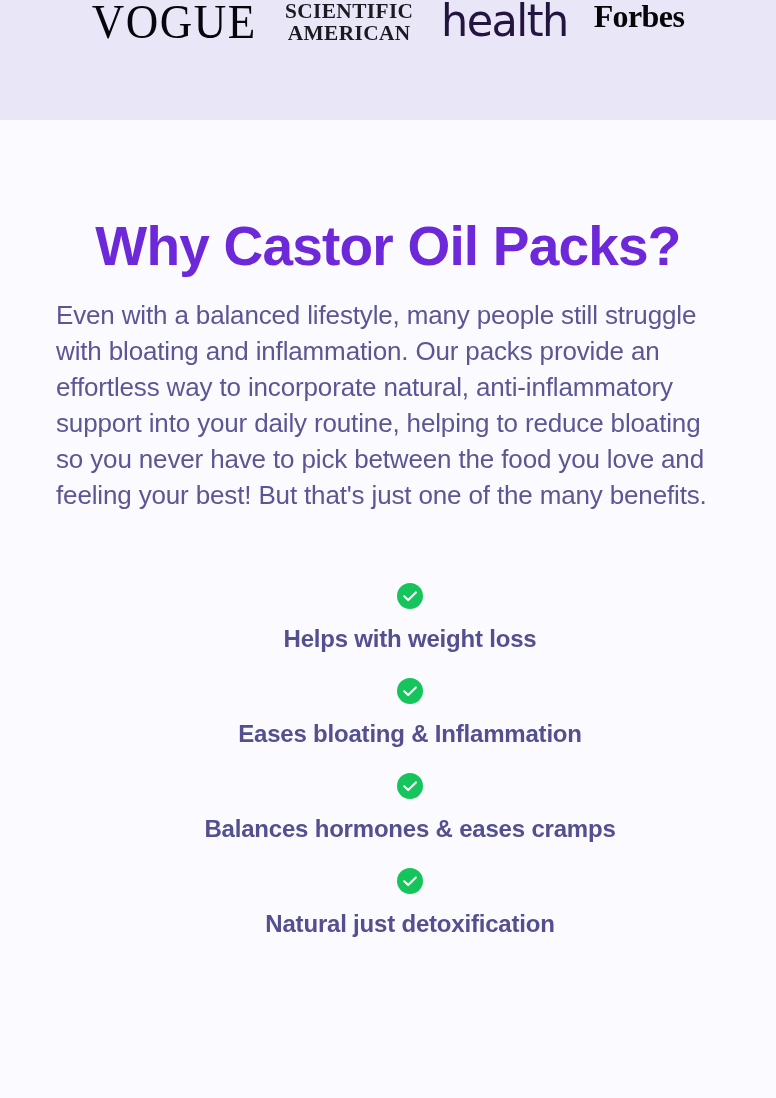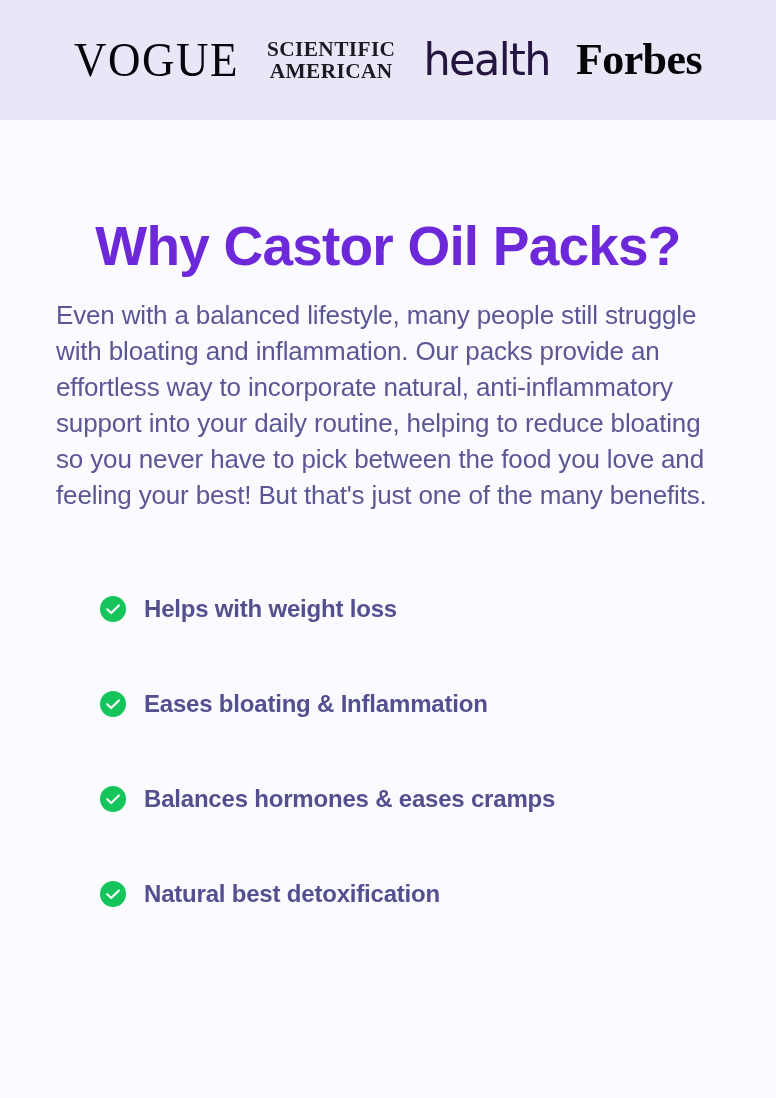--- a/index.html
+++ b/index.html
@@ -15,21 +15,21 @@
     -webkit-font-smoothing: antialiased;
     overflow: hidden;
   }
 
   
   .press-bar {
     width: 776px;
     height: 120px;
     background: #e9e7f7;
     display: flex;
-    align-items: center;
+    align-items: flex-start;
     justify-content: center;
     gap: 26px;
     padding: 0 40px;
   }
 
   .logo {
     display: block;
     line-height: 1;
     white-space: nowrap;
     user-select: none;
@@ -60,21 +60,21 @@
     font-weight: normal;
     font-size: 43px;
     letter-spacing: -1.6px;
     color: #241440;
     transform: scaleY(1.02);
   }
 
   .logo-forbes {
     font-family: "Liberation Serif", serif;
     font-weight: bold;
-    font-size: 44px;
+    font-size: 32px;
     letter-spacing: -0.6px;
     color: #060608;
   }
 
   
   .content {
     padding: 0 56px;
   }
 
   .headline {
@@ -101,20 +101,21 @@
     list-style: none;
     padding-left: 44px;
   }
 
   .benefit-item {
     display: flex;
     align-items: center;
     gap: 18px;
     height: 52px;
     margin-bottom: 43px;
+    flex-direction: column;
   }
   .benefit-item:last-child { margin-bottom: 0; }
 
   .check-icon {
     flex: 0 0 auto;
     width: 26px;
     height: 26px;
     display: block;
   }
 
@@ -182,18 +183,18 @@
       <span class="benefit-label">Balances hormones &amp; eases cramps</span>
     </li>
 
     <li class="benefit-item">
       <span class="check-icon">
         <svg viewBox="0 0 26 26" width="26" height="26" aria-hidden="true">
           <circle cx="13" cy="13" r="13" fill="#16c45c"></circle>
           <path d="M7.2 13.3 L11.2 17.1 L18.9 9.4" fill="none" stroke="#ffffff" stroke-width="2.1" stroke-linecap="round" stroke-linejoin="round"></path>
         </svg>
       </span>
-      <span class="benefit-label">Natural best detoxification</span>
+      <span class="benefit-label">Natural just detoxification</span>
     </li>
 
   </ul>
 
 </main>
 
 </body></html>

